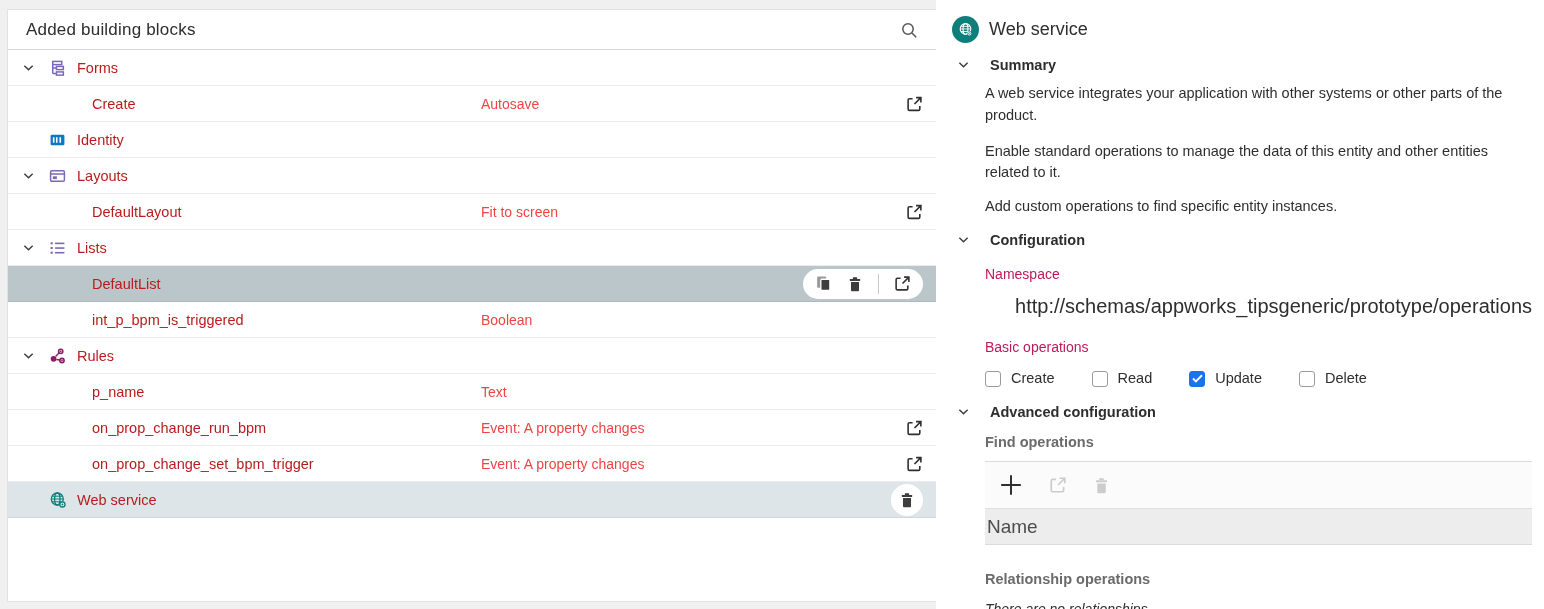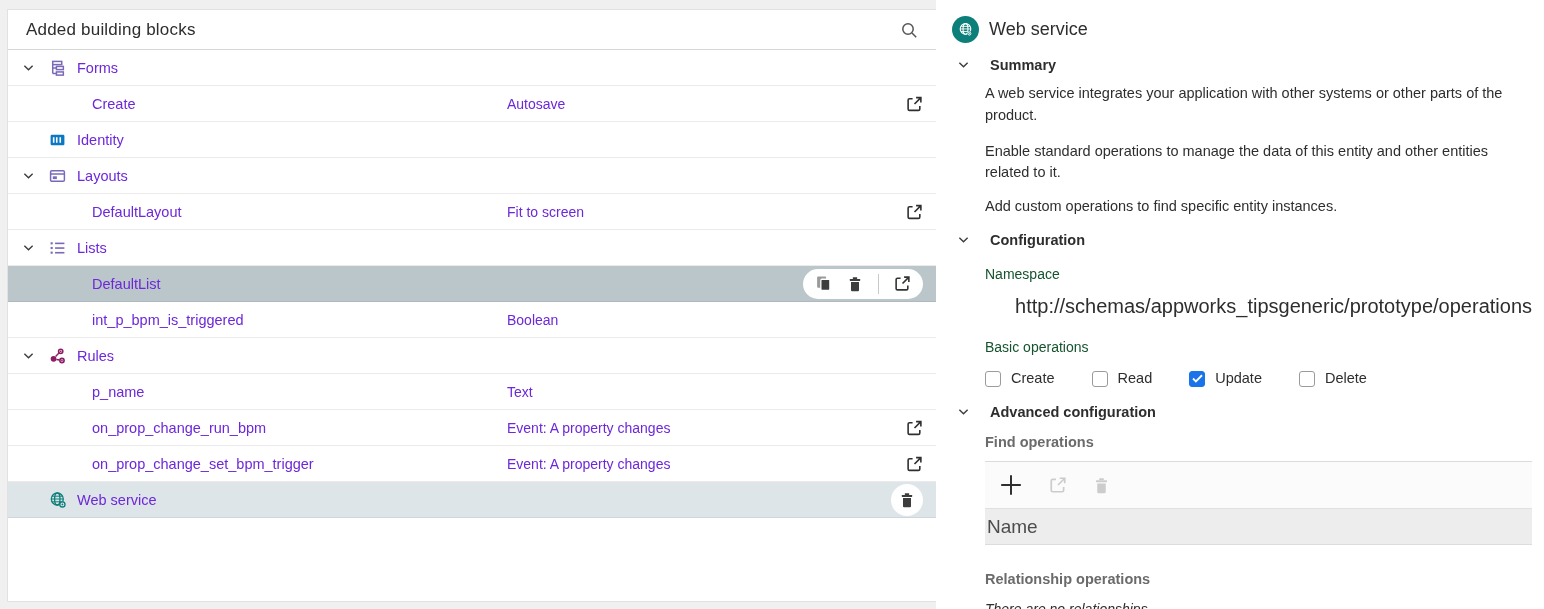--- a/index.html
+++ b/index.html
@@ -12,44 +12,44 @@
     border-bottom:1px solid #d7d7d7;padding:0 14px 0 18px;box-sizing:border-box;}
   .left-title{font-size:17px;color:#2e2e2e;letter-spacing:.2px;}
   .search-btn{display:flex;align-items:center;justify-content:center;width:28px;height:28px;cursor:pointer;}
 
   .row{position:relative;height:36px;border-bottom:1px solid #ebebeb;display:flex;align-items:center;
     box-sizing:border-box;background:#fff;}
   .row.sel-strong{background:#bac6ca;border-bottom:1px solid #aebabf;}
   .row.sel-light{background:#dde5e9;border-bottom:1px solid #cdd7dc;}
   .chev{position:absolute;left:15px;top:50%;transform:translateY(-50%);display:flex;cursor:pointer;}
   .ricon{position:absolute;left:41px;top:50%;transform:translateY(-50%);display:flex;}
-  .row-label{font-size:14.5px;color:#6d28d9;}
+  .row-label{font-size:14.5px;color:#b91c1c;}
   .lbl-group{margin-left:69px;}
   .lbl-item{margin-left:69px;}
   .lbl-child{margin-left:84px;}
-  .meta{position:absolute;left:499px;font-size:14px;color:#6d28d9;}
+  .meta{position:absolute;left:473px;font-size:14px;color:#ef4444;}
   .row-actions{position:absolute;right:14px;top:50%;transform:translateY(-50%);display:flex;align-items:center;}
   .open-btn{display:flex;align-items:center;color:#2f2f2f;cursor:pointer;}
   .pill{display:flex;align-items:center;background:#fff;border-radius:17px;padding:5px 12px;gap:15px;}
   .pill .sep{width:1px;height:20px;background:#c9c9c9;}
   .icon-btn{display:flex;align-items:center;cursor:pointer;color:#333;}
   .circle-btn{width:32px;height:32px;border-radius:50%;background:#fff;display:flex;align-items:center;
     justify-content:center;cursor:pointer;color:#333;}
 
   
   .right-panel{position:absolute;left:936px;top:0;width:608px;height:609px;background:#fff;box-sizing:border-box;}
   .rp-header{display:flex;align-items:center;gap:10px;margin:16px 0 14px 16px;}
   .ws-badge{width:27px;height:27px;border-radius:50%;background:#0d7f7a;display:flex;align-items:center;justify-content:center;}
   .rp-title{font-size:18px;color:#2e2e2e;}
   .section-head{display:flex;align-items:center;gap:21px;margin:14px 0 10px 22px;cursor:default;}
   .section-head .chev{position:static;transform:none;}
   .section-label{font-size:14.5px;font-weight:bold;color:#2e2e2e;}
   .rp-content{margin-left:49px;width:547px;font-size:14.5px;color:#2e2e2e;line-height:1.5;}
   .para{margin:0 0 14px 0;}
-  .gray-label{color:#14532d;font-size:14px;margin:16px 0 6px 0;}
+  .gray-label{color:#be185d;font-size:14px;margin:16px 0 6px 0;}
   .value-text{color:#2e2e2e;font-size:20px;margin:0 0 6px 0;text-align:right;}
   .checkbox-row{display:flex;align-items:center;gap:37px;margin:10px 0 14px 0;}
   .cb-item{display:flex;align-items:center;gap:10px;cursor:pointer;}
   .cb-box{width:16px;height:16px;border:1.5px solid #9b9b9b;border-radius:3px;background:#fff;
     display:flex;align-items:center;justify-content:center;box-sizing:border-box;}
   .cb-box.checked{background:#1a73e8;border-color:#1a73e8;}
   .cb-box svg{display:none;}
   .cb-box.checked svg{display:block;}
   .cb-label{font-size:14.5px;color:#2e2e2e;}
   .bold-gray{font-size:14.5px;font-weight:bold;color:#6b6b6b;margin:12px 0 8px 0;}

